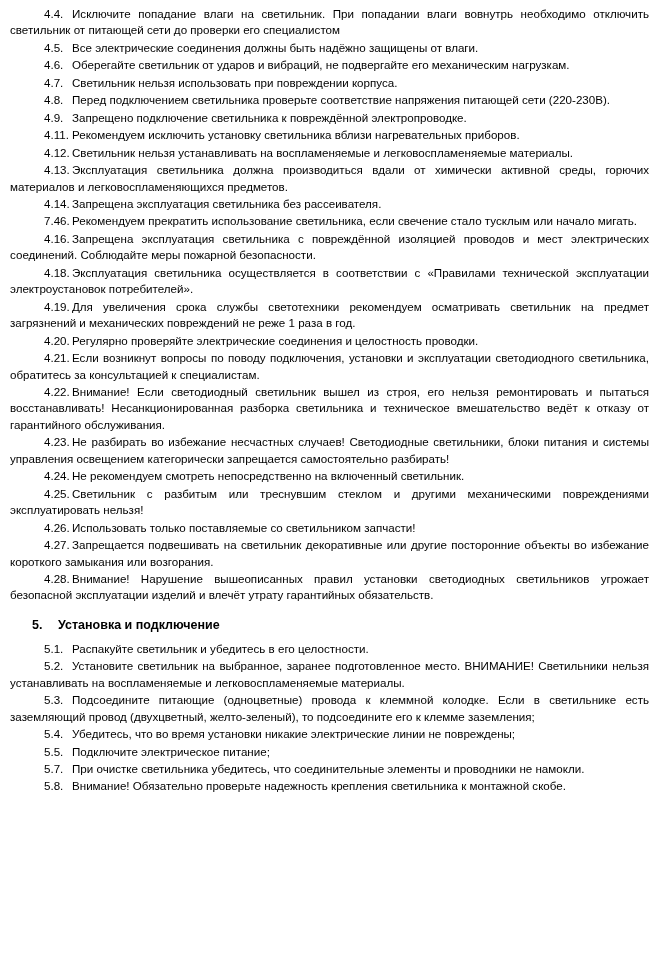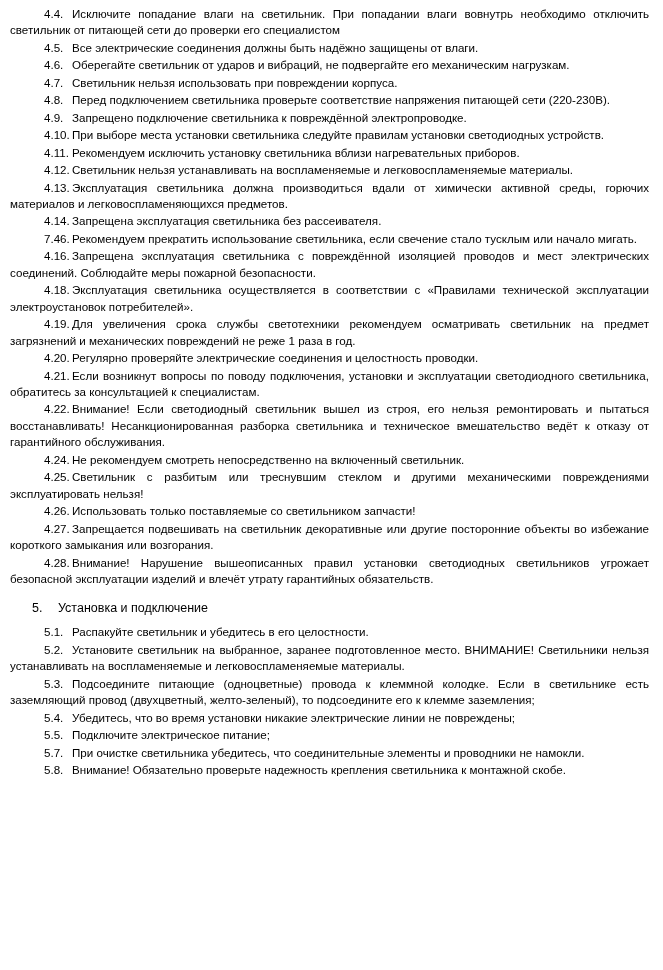--- a/index.html
+++ b/index.html
@@ -33,53 +33,53 @@
     width: 62px;
     padding-left: 34px;
     box-sizing: border-box;
     white-space: nowrap;
   }
   .clause .txt {
     
   }
   .section-head {
     font-size: 12.5px;
-    font-weight: normal;
+    font-weight: bold;
     margin: 14px 0 9px 0;
     padding-left: 22px;
   }
   .section-head .sh-num {
     display: inline-block;
     width: 26px;
   }
 </style>
 </head>
 <body>
 
 <div class="page">
 
   <div id="list1">
       <p class="clause"><span class="num">4.4.</span><span class="txt">Исключите попадание влаги на светильник. При попадании влаги вовнутрь необходимо отключить светильник от питающей сети до проверки его специалистом</span></p>
       <p class="clause"><span class="num">4.5.</span><span class="txt">Все электрические соединения должны быть надёжно защищены от влаги.</span></p>
       <p class="clause"><span class="num">4.6.</span><span class="txt">Оберегайте светильник от ударов и вибраций, не подвергайте его механическим нагрузкам.</span></p>
       <p class="clause"><span class="num">4.7.</span><span class="txt">Светильник нельзя использовать при повреждении корпуса.</span></p>
       <p class="clause"><span class="num">4.8.</span><span class="txt">Перед подключением светильника проверьте соответствие напряжения питающей сети (220-230В).</span></p>
       <p class="clause"><span class="num">4.9.</span><span class="txt">Запрещено подключение светильника к повреждённой электропроводке.</span></p>
-      <p class="clause"><span class="num">4.10.</span><span class="txt">При выборе места установки светильника следуйте правилам установки светодиодных устройств.</span></p>
       <p class="clause"><span class="num">4.11.</span><span class="txt">Рекомендуем исключить установку светильника вблизи нагревательных приборов.</span></p>
       <p class="clause"><span class="num">4.12.</span><span class="txt">Светильник нельзя устанавливать на воспламеняемые и легковоспламеняемые материалы.</span></p>
       <p class="clause"><span class="num">4.13.</span><span class="txt">Эксплуатация светильника должна производиться вдали от химически активной среды, горючих материалов и легковоспламеняющихся предметов.</span></p>
       <p class="clause"><span class="num">4.14.</span><span class="txt">Запрещена эксплуатация светильника без рассеивателя.</span></p>
       <p class="clause"><span class="num">7.46.</span><span class="txt">Рекомендуем прекратить использование светильника, если свечение стало тусклым или начало мигать.</span></p>
       <p class="clause"><span class="num">4.16.</span><span class="txt">Запрещена эксплуатация светильника с повреждённой изоляцией проводов и мест электрических соединений. Соблюдайте меры пожарной безопасности.</span></p>
       <p class="clause"><span class="num">4.18.</span><span class="txt">Эксплуатация светильника осуществляется в соответствии с «Правилами технической эксплуатации электроустановок потребителей».</span></p>
       <p class="clause"><span class="num">4.19.</span><span class="txt">Для увеличения срока службы светотехники рекомендуем осматривать светильник на предмет загрязнений и механических повреждений не реже 1 раза в год.</span></p>
       <p class="clause"><span class="num">4.20.</span><span class="txt">Регулярно проверяйте электрические соединения и целостность проводки.</span></p>
       <p class="clause"><span class="num">4.21.</span><span class="txt">Если возникнут вопросы по поводу подключения, установки и эксплуатации светодиодного светильника, обратитесь за консультацией к специалистам.</span></p>
       <p class="clause"><span class="num">4.22.</span><span class="txt">Внимание! Если светодиодный светильник вышел из строя, его нельзя ремонтировать и пытаться восстанавливать! Несанкционированная разборка светильника и техническое вмешательство ведёт к отказу от гарантийного обслуживания.</span></p>
+      <p class="clause"><span class="num">4.23.</span><span class="txt">Не разбирать во избежание несчастных случаев! Светодиодные светильники, блоки питания и системы управления освещением категорически запрещается самостоятельно разбирать!</span></p>
       <p class="clause"><span class="num">4.24.</span><span class="txt">Не рекомендуем смотреть непосредственно на включенный светильник.</span></p>
       <p class="clause"><span class="num">4.25.</span><span class="txt">Светильник с разбитым или треснувшим стеклом и другими механическими повреждениями эксплуатировать нельзя!</span></p>
       <p class="clause"><span class="num">4.26.</span><span class="txt">Использовать только поставляемые со светильником запчасти!</span></p>
       <p class="clause"><span class="num">4.27.</span><span class="txt">Запрещается подвешивать на светильник декоративные или другие посторонние объекты во избежание короткого замыкания или возгорания.</span></p>
       <p class="clause"><span class="num">4.28.</span><span class="txt">Внимание! Нарушение вышеописанных правил установки светодиодных светильников угрожает безопасной эксплуатации изделий и влечёт утрату гарантийных обязательств.</span></p>
     </div>
 
   <div class="section-head">
     <span class="sh-num">5.</span><span>Установка и подключение</span>
   </div>

